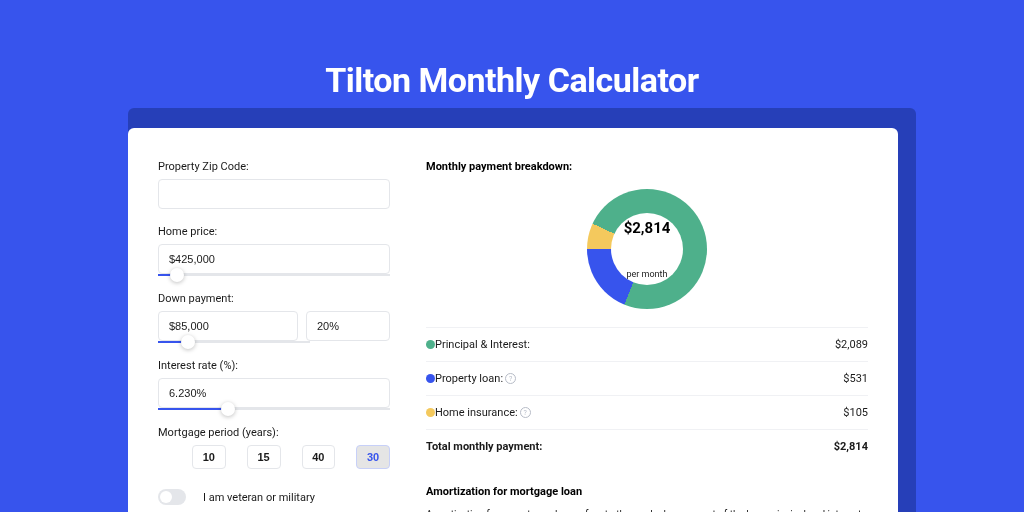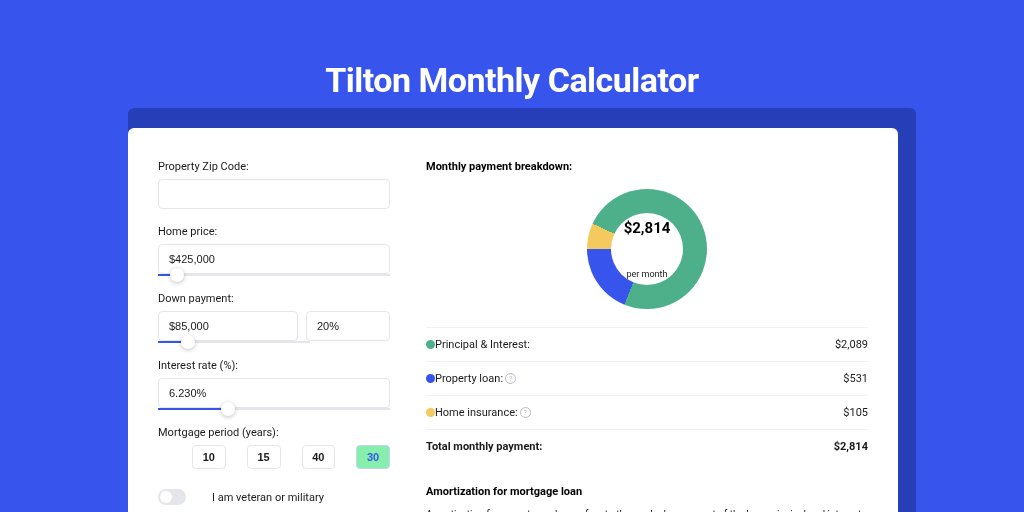--- a/index.html
+++ b/index.html
@@ -91,25 +91,25 @@
     width: 36px; height: 24px;
     border: 1px solid #e4e6ea;
     border-radius: 4px;
     background: #fff;
     font-size: 11px;
     font-weight: 600;
     color: #1a1a1a;
     cursor: pointer;
   }
   .period-btn.active {
-    background: #86efac;
+    background: #e5e5e5;
     border-color: #c7d0f8;
     color: #3754ed;
   }
-  .toggle-row { display: flex; align-items: center; gap: 26px; margin-top: 20px; }
+  .toggle-row { display: flex; align-items: center; gap: 17px; margin-top: 20px; }
   .toggle {
     width: 28px; height: 16px;
     background: #e4e6ea;
     border-radius: 8px;
     position: relative;
   }
   .toggle-knob {
     position: absolute;
     left: 2px; top: 2px;
     width: 12px; height: 12px;

